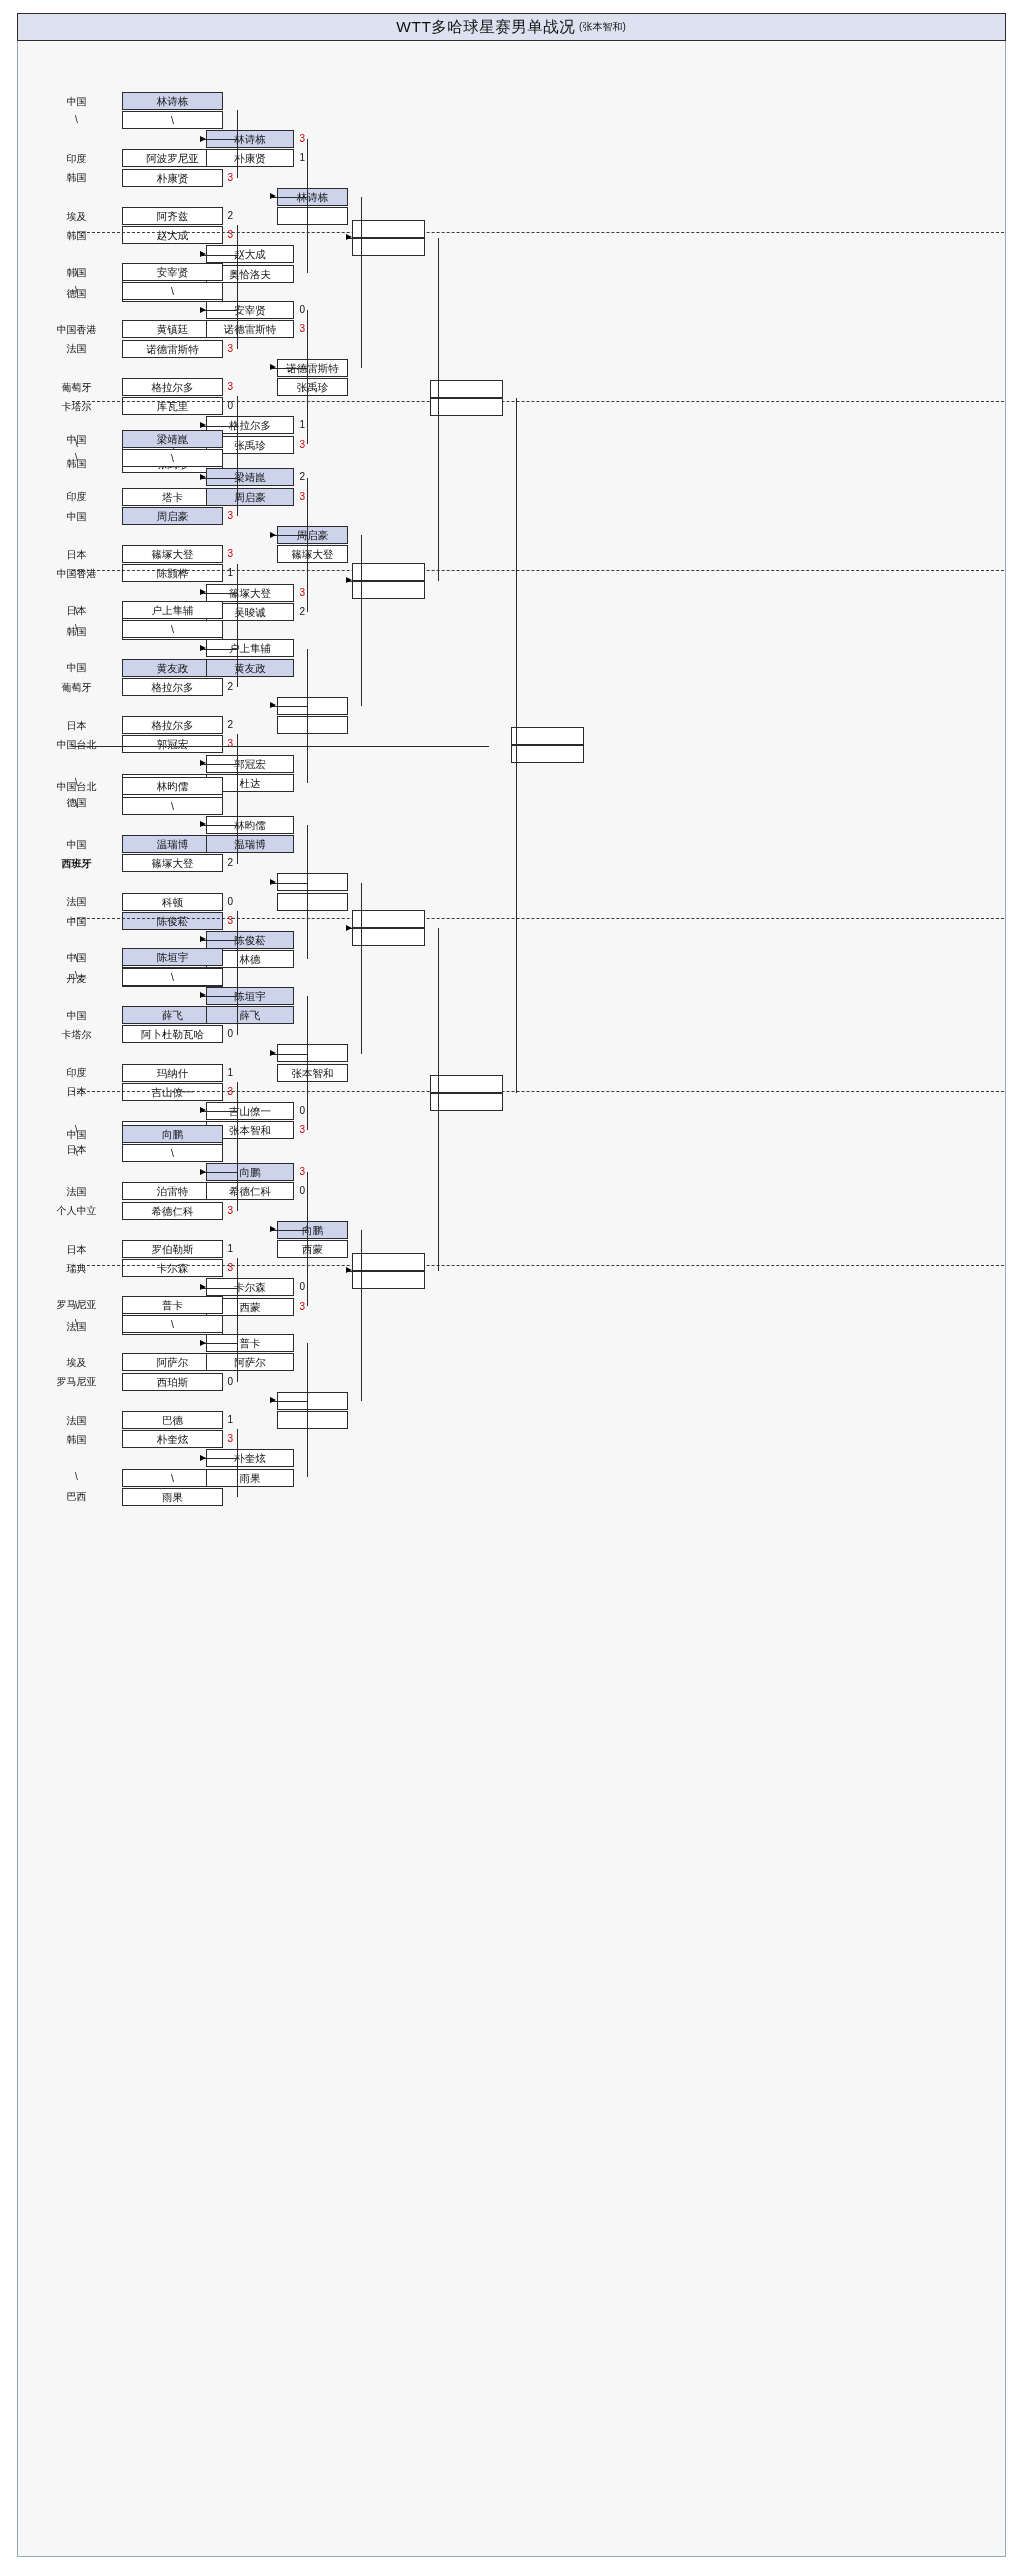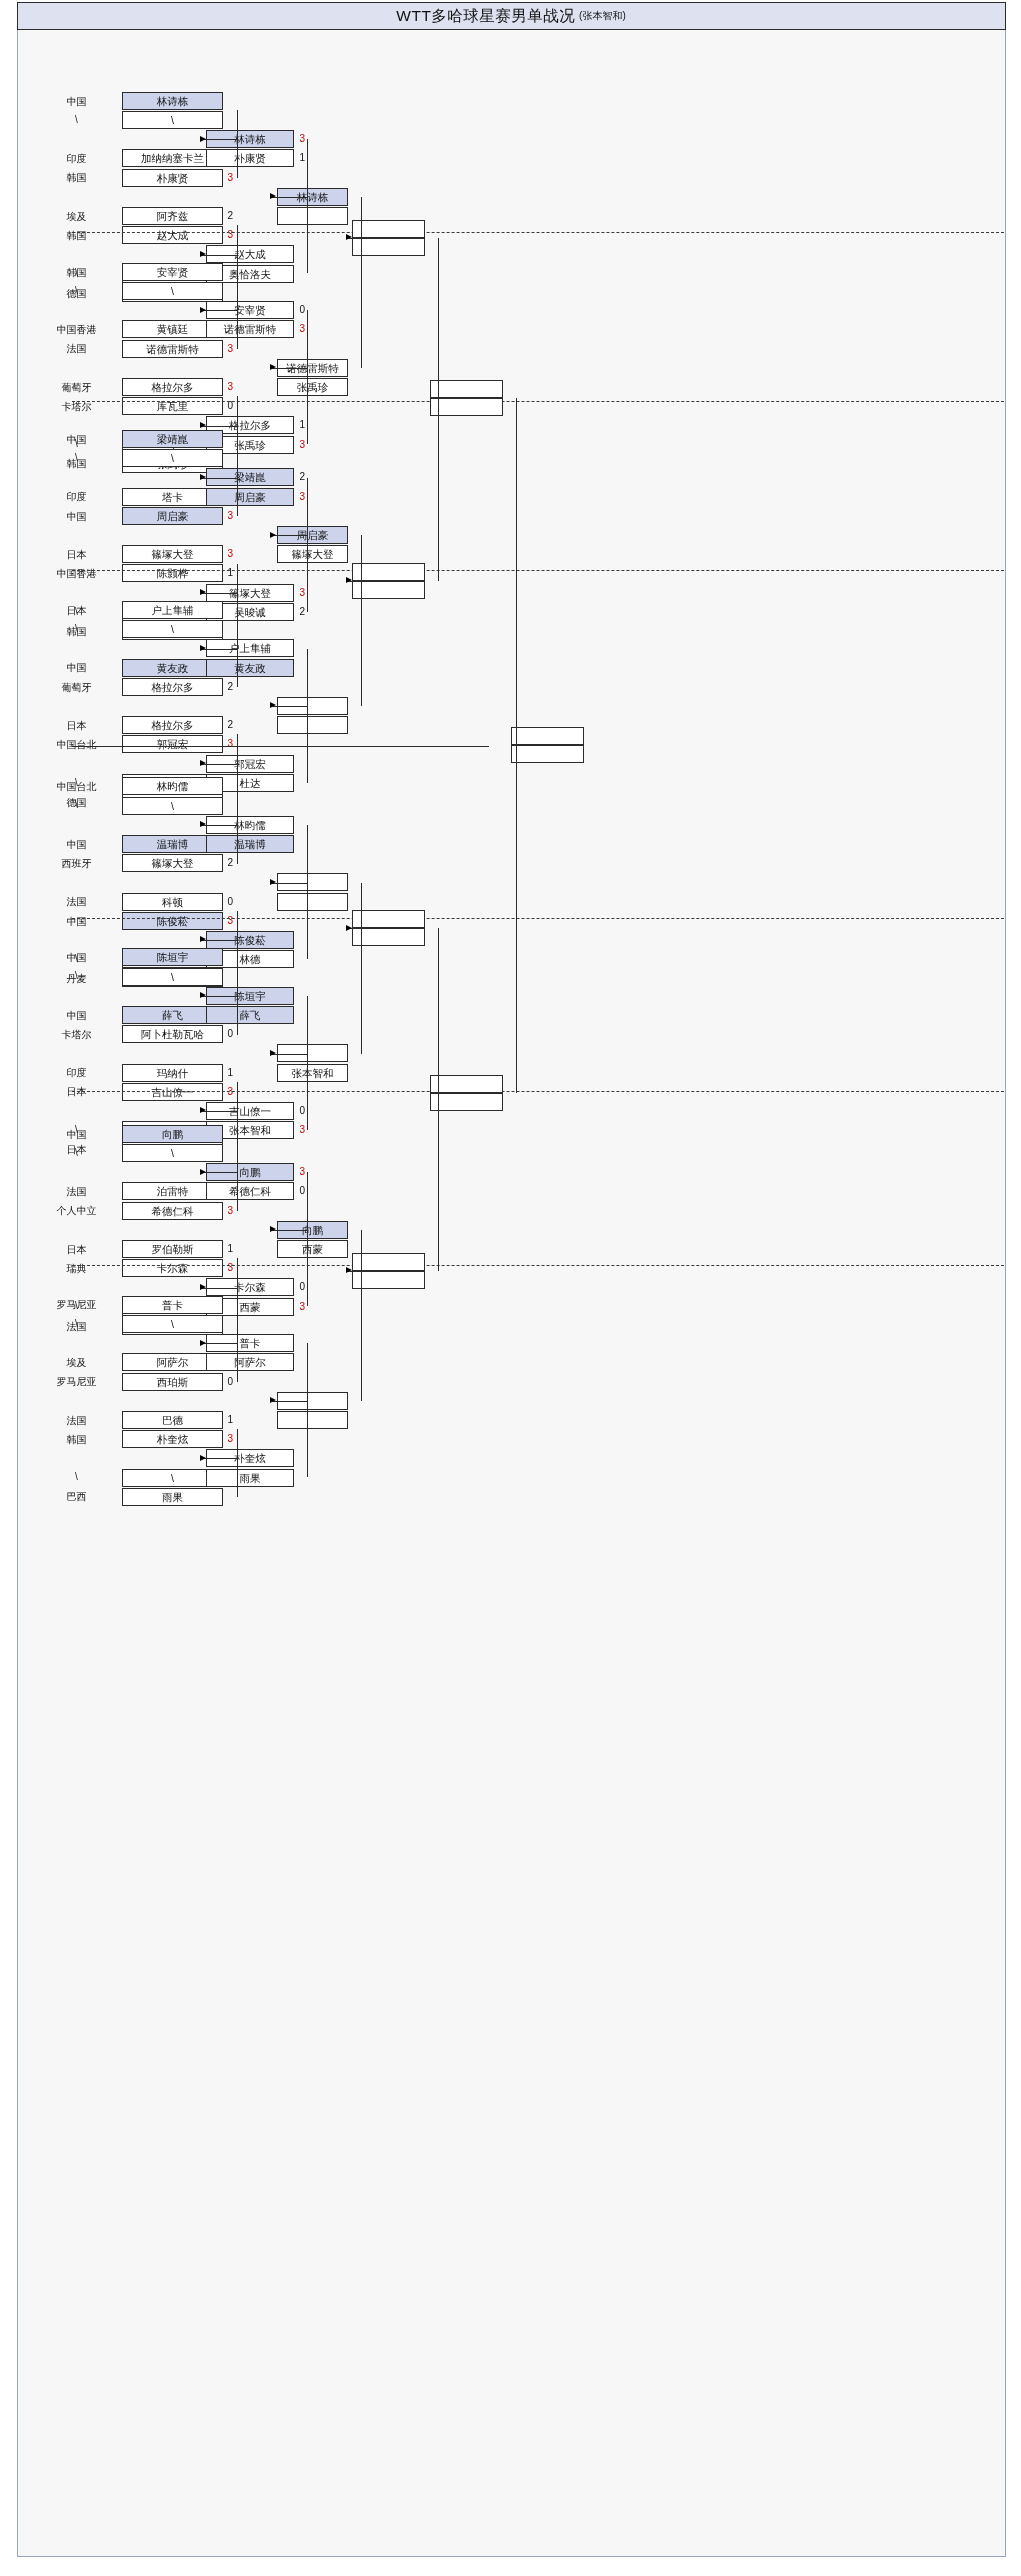--- a/index.html
+++ b/index.html
@@ -1,19 +1,19 @@
 <!DOCTYPE html>
 <html style="font-size:14.6px"><head>
 <meta charset="utf-8">
 <style>
   html,body{margin:0;padding:0;background:#ffffff;}
   body{font-family:"Liberation Sans","DejaVu Sans",sans-serif;}
   #page{position:relative;width:1022px;height:2576px;background:#ffffff;margin:0 auto;overflow:hidden;}
   #frame{position:absolute;left:16.5px;top:18.3px;width:989px;height:2539px;border:0.9px solid #9aa4bf;background:#f7f7f7;box-sizing:border-box;}
-  #titlebar{position:absolute;left:16.5px;top:2px;width:989px;height:28px;background:#dde1f0;border:0.9px solid #2b2b2b;box-sizing:border-box;display:flex;align-items:center;justify-content:center;}
+  #titlebar{position:absolute;left:16.5px;top:13px;width:989px;height:28px;background:#dde1f0;border:0.9px solid #2b2b2b;box-sizing:border-box;display:flex;align-items:center;justify-content:center;}
   #titlebar .t1{font-size:15.5px;color:#111;font-weight:normal;letter-spacing:0.5px;}
   #titlebar .t2{font-size:10px;color:#111;margin-left:3.7px;}
   .country{position:absolute;width:79px;text-align:center;font-size:10px;color:#111;}
   .cell{position:absolute;box-sizing:border-box;border:0.9px solid #2b2b2b;background:#ffffff;height:18.3px;line-height:16.5px;text-align:center;font-size:10.5px;color:#111;}
   .cell.hl{background:#ccd3eb;}
   .score{position:absolute;font-size:10px;width:12.8px;text-align:center;line-height:18.3px;color:#111;}
   .score.win{color:#cc0000;}
   .lineV{position:absolute;width:0.9px;background:#2b2b2b;}
   .lineH{position:absolute;height:0.9px;background:#2b2b2b;}
   .arrow{position:absolute;width:0;height:0;border-top:3.7px solid transparent;border-bottom:3.7px solid transparent;border-left:6.4px solid #000;}
@@ -33,21 +33,21 @@
   </div>
 
   <div id="canvas" style="position: absolute; left: 37px; top: 37px; width: 951px; height: 2505px;">
       <div class="country" style="left: 0px; top: 58px;">中国</div>
       <div class="cell hl" style="left: 85px; top: 55px; width: 101px;">林诗栋</div>
       <div class="score" style="left: 187px; top: 55px;"></div>
       <div class="country" style="left: 0px; top: 77px;">\</div>
       <div class="cell" style="left: 85px; top: 74px; width: 101px;">\</div>
       <div class="score" style="left: 187px; top: 74px;"></div>
       <div class="country" style="left: 0px; top: 115px;">印度</div>
-      <div class="cell" style="left: 85px; top: 112px; width: 101px;">加纳纳塞卡兰</div>
+      <div class="cell" style="left: 85px; top: 112px; width: 101px;">阿波罗尼亚</div>
       <div class="score" style="left: 187px; top: 112px;">1</div>
       <div class="country" style="left: 0px; top: 134px;">韩国</div>
       <div class="cell" style="left: 85px; top: 132px; width: 101px;">朴康贤</div>
       <div class="score win" style="left: 187px; top: 132px;">3</div>
       <div class="country" style="left: 0px; top: 173px;">埃及</div>
       <div class="cell" style="left: 85px; top: 170px; width: 101px;">阿齐兹</div>
       <div class="score" style="left: 187px; top: 170px;">2</div>
       <div class="country" style="left: 0px; top: 192px;">韩国</div>
       <div class="cell" style="left: 85px; top: 189px; width: 101px;">赵大成</div>
       <div class="score win" style="left: 187px; top: 189px;">3</div>
@@ -215,21 +215,21 @@
       <div class="arrow" style="left: 233px; top: 665px;"></div>
       <div class="country" style="left: 0px; top: 743px;">中国台北</div>
       <div class="cell" style="left: 85px; top: 740px; width: 101px;">林昀儒</div>
       <div class="score" style="left: 187px; top: 740px;"></div>
       <div class="country" style="left: 0px; top: 762px;">\</div>
       <div class="cell" style="left: 85px; top: 760px; width: 101px;">\</div>
       <div class="score" style="left: 187px; top: 760px;"></div>
       <div class="country" style="left: 0px; top: 801px;">中国</div>
       <div class="cell hl" style="left: 85px; top: 798px; width: 101px;">温瑞博</div>
       <div class="score win" style="left: 187px; top: 798px;">3</div>
-      <div class="country" style="left: 0px; top: 820px;">西班牙</div>
+      <div class="country" style="left: 0px; top: 820px; font-weight: bold;">西班牙</div>
       <div class="cell" style="left: 85px; top: 817px; width: 101px;">篠塚大登</div>
       <div class="score" style="left: 187px; top: 817px;">2</div>
       <div class="country" style="left: 0px; top: 858px;">法国</div>
       <div class="cell" style="left: 85px; top: 856px; width: 101px;">科顿</div>
       <div class="score" style="left: 187px; top: 856px;">0</div>
       <div class="country" style="left: 0px; top: 878px;">中国</div>
       <div class="cell hl" style="left: 85px; top: 875px; width: 101px;">陈俊菘</div>
       <div class="score win" style="left: 187px; top: 875px;">3</div>
       <div class="country" style="left: 0px; top: 916px;">\</div>
       <div class="cell" style="left: 85px; top: 913px; width: 101px;">\</div>

